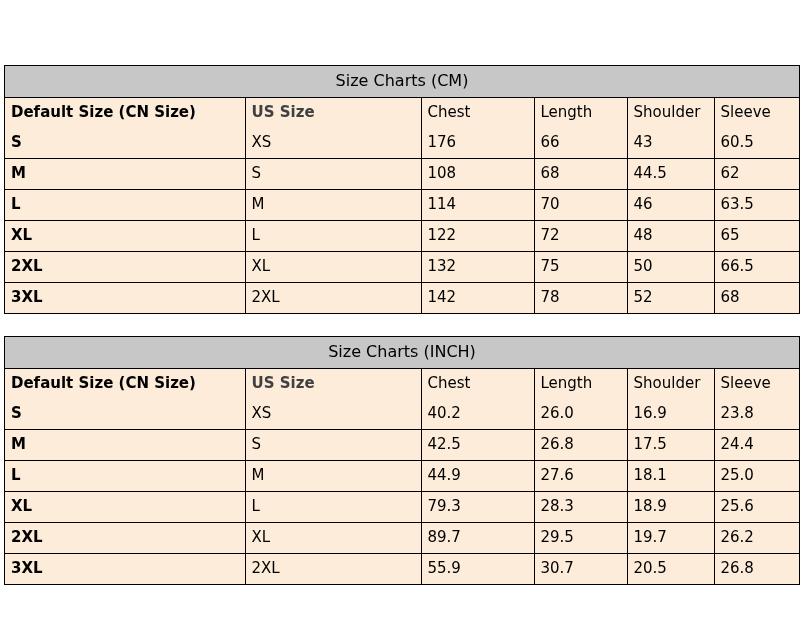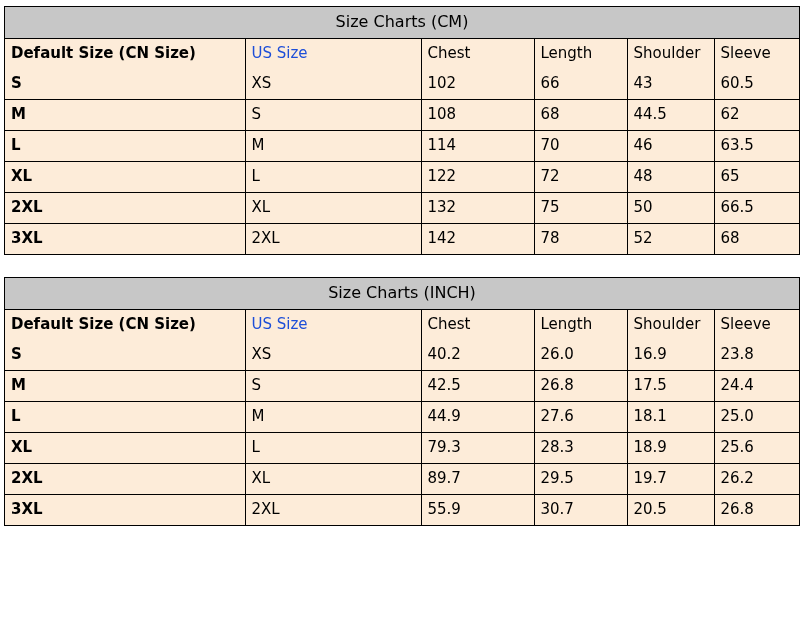--- a/index.html
+++ b/index.html
@@ -15,20 +15,21 @@
     overflow: hidden;
   }
   .page {
     width: 804px;
     height: 644px;
     box-sizing: border-box;
     padding: 6px 12px 0 4px;
     display: flex;
     flex-direction: column;
     gap: 22px;
+    justify-content: center;
   }
   .chart-block {
     width: 796px;
     border: 1px solid #000000;
     box-sizing: border-box;
     background: #fdecd9;
   }
   .chart-title {
     background: #c7c7c7;
     text-align: center;
@@ -73,22 +74,22 @@
   }
   table.size-table tr:last-child th,
   table.size-table tr:last-child td {
     border-bottom: none;
   }
   table.size-table thead th {
     font-weight: bold;
     font-size: 15px;
   }
   table.size-table thead th.us-head {
-    color: #1d4ed8;
-    font-weight: normal;
+    color: #404040;
+    font-weight: bold;
   }
   table.size-table thead th.plain-head {
     font-weight: normal;
   }
   table.size-table td.size-cell {
     font-weight: bold;
   }
   .note-row td {
     font-size: 13px;
     line-height: 19px;
@@ -120,21 +121,21 @@
           <th class="plain-head">Chest</th>
           <th class="plain-head">Length</th>
           <th class="plain-head">Shoulder</th>
           <th class="plain-head">Sleeve</th>
         </tr>
       </thead>
       <tbody>
         <tr>
           <td class="size-cell">S</td>
           <td>XS</td>
-          <td>102</td>
+          <td>176</td>
           <td>66</td>
           <td>43</td>
           <td>60.5</td>
         </tr>
         <tr>
           <td class="size-cell">M</td>
           <td>S</td>
           <td>108</td>
           <td>68</td>
           <td>44.5</td>

